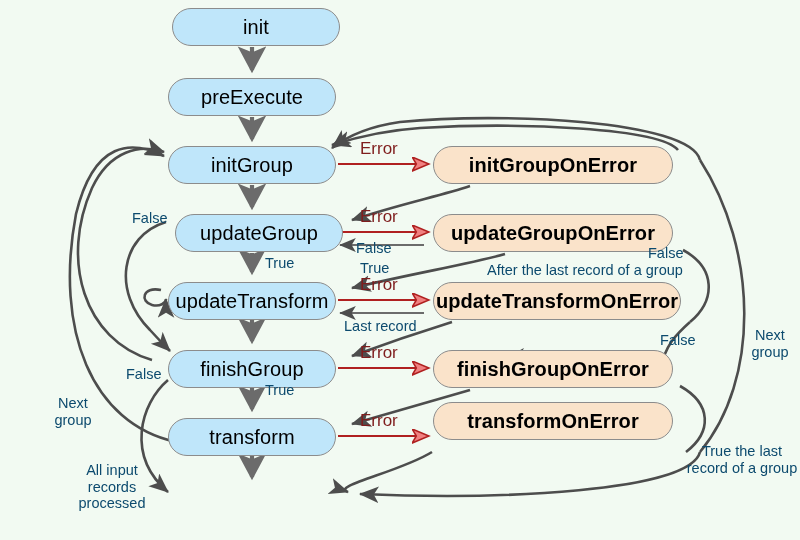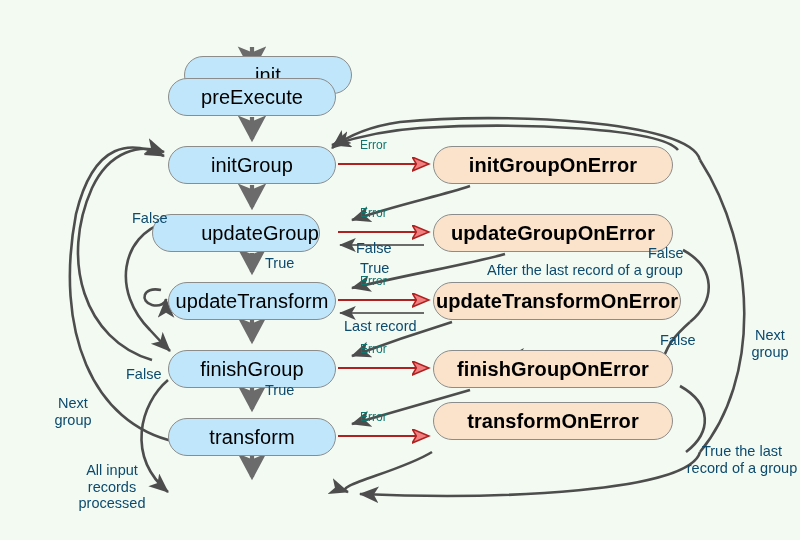--- a/index.html
+++ b/index.html
@@ -28,22 +28,22 @@
   .node.orange{ background:#fae3ca;font-weight:bold; }
   .lbl{
     position:absolute;
     font-size:14.5px;
     color:#0c4a6e;
     white-space:nowrap;
     line-height:1.15;
   }
   .lbl.center{ text-align:center; }
   .lbl.err{
-    color:#0f766e;
-    font-size:12px;
+    color:#7f1d1d;
+    font-size:17px;
   }
 </style>
 </head>
 <body>
 
 <div id="stage">
 
   <svg id="edges" viewBox="0 0 800 540" xmlns="http://www.w3.org/2000/svg">
     <defs>
       <marker id="ah" markerWidth="9" markerHeight="9" refX="7.2" refY="3.2" orient="auto" markerUnits="strokeWidth">
@@ -118,33 +118,33 @@
     <g stroke="#4d4d4d" stroke-width="2.6" fill="none" marker-end="url(#ah)">
       <path d="M176,442 C92,424 54,330 76,214 C94,140 132,140 164,156"></path>
       <path d="M152,360 C84,340 60,260 92,188 C110,150 140,144 164,152"></path>
     </g>
 
     <g stroke="#4d4d4d" stroke-width="2.6" fill="none" marker-end="url(#ah)">
       <path d="M161,290 C142,286 140,302 152,305 C160,307 166,303 166,299"></path>
     </g>
   </svg>
 
-  <div class="node blue" style="left:184px;top:8px;width:168px;margin-top:48px;">
+  <div class="node blue" style="left:172px;top:8px;width:168px;">
     <span>init</span>
   </div>
 
   <div class="node blue" style="left:168px;top:78px;width:168px;">
     <span>preExecute</span>
   </div>
 
   <div class="node blue" style="left:168px;top:146px;width:168px;">
     <span>initGroup</span>
   </div>
 
-  <div class="node blue" style="left:152px;top:214px;width:168px;justify-content:flex-end;">
+  <div class="node blue" style="left:175px;top:214px;width:168px;">
     <span>updateGroup</span>
   </div>
 
   <div class="node blue" style="left:168px;top:282px;width:168px;">
     <span>updateTransform</span>
   </div>
 
   <div class="node blue" style="left:168px;top:350px;width:168px;">
     <span>finishGroup</span>
   </div>

